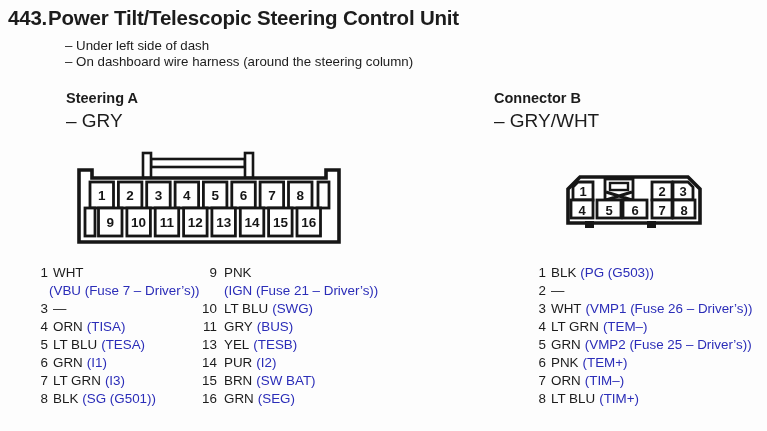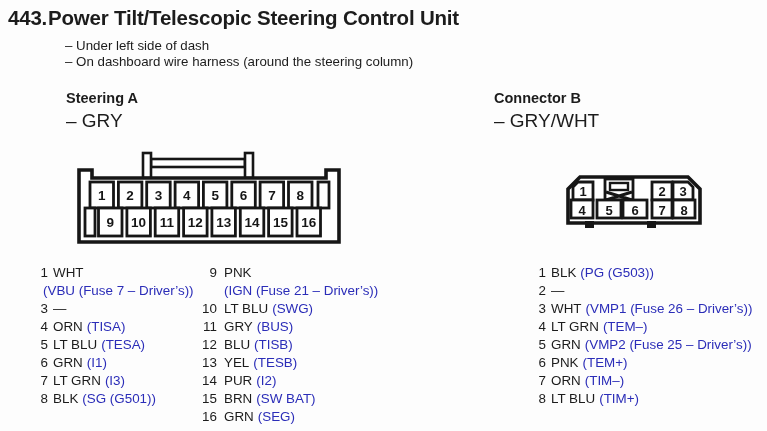--- a/index.html
+++ b/index.html
@@ -25,21 +25,21 @@
   .pinlist.col-a2 { left:192px; }
   .pinlist.col-b  { left:533px; }
   .pnum { display:inline-block; text-align:right; }
   .col-a1 .pnum, .col-b .pnum { width:13px; margin-right:5px; }
   .col-a2 .pnum { width:25px; margin-right:7px; }
   .pwire { color:var(--ink); }
   .psig { color:var(--blue); margin-left:4px; }
   .psig:empty { display:none; }
   .pcont { color:var(--blue); }
   .pcont:empty { display:none; }
-  .col-a1 .pcont, .col-b .pcont { margin-left:8px; }
+  .col-a1 .pcont, .col-b .pcont { margin-left:14px; }
   .col-a2 .pcont { margin-left:32px; }
 </style>
 </head>
 <body>
 
 <div class="page">
 
   <div class="doc-title">
     <span class="t-num">443.</span>
     <span class="t-text">Power Tilt/Telescopic Steering Control Unit</span>
@@ -189,24 +189,20 @@
       <div class="pinrow">
         <div class="pline"><span class="pnum">10</span><span class="pwire">LT BLU</span><span class="psig">(SWG)</span></div>
 
       </div>
 
       <div class="pinrow">
         <div class="pline"><span class="pnum">11</span><span class="pwire">GRY</span><span class="psig">(BUS)</span></div>
 
       </div>
 
-      <div class="pinrow">
-        <div class="pline"><span class="pnum">12</span><span class="pwire">BLU</span><span class="psig">(TISB)</span></div>
-
-      </div>
 
       <div class="pinrow">
         <div class="pline"><span class="pnum">13</span><span class="pwire">YEL</span><span class="psig">(TESB)</span></div>
 
       </div>
 
       <div class="pinrow">
         <div class="pline"><span class="pnum">14</span><span class="pwire">PUR</span><span class="psig">(I2)</span></div>
 
       </div>

